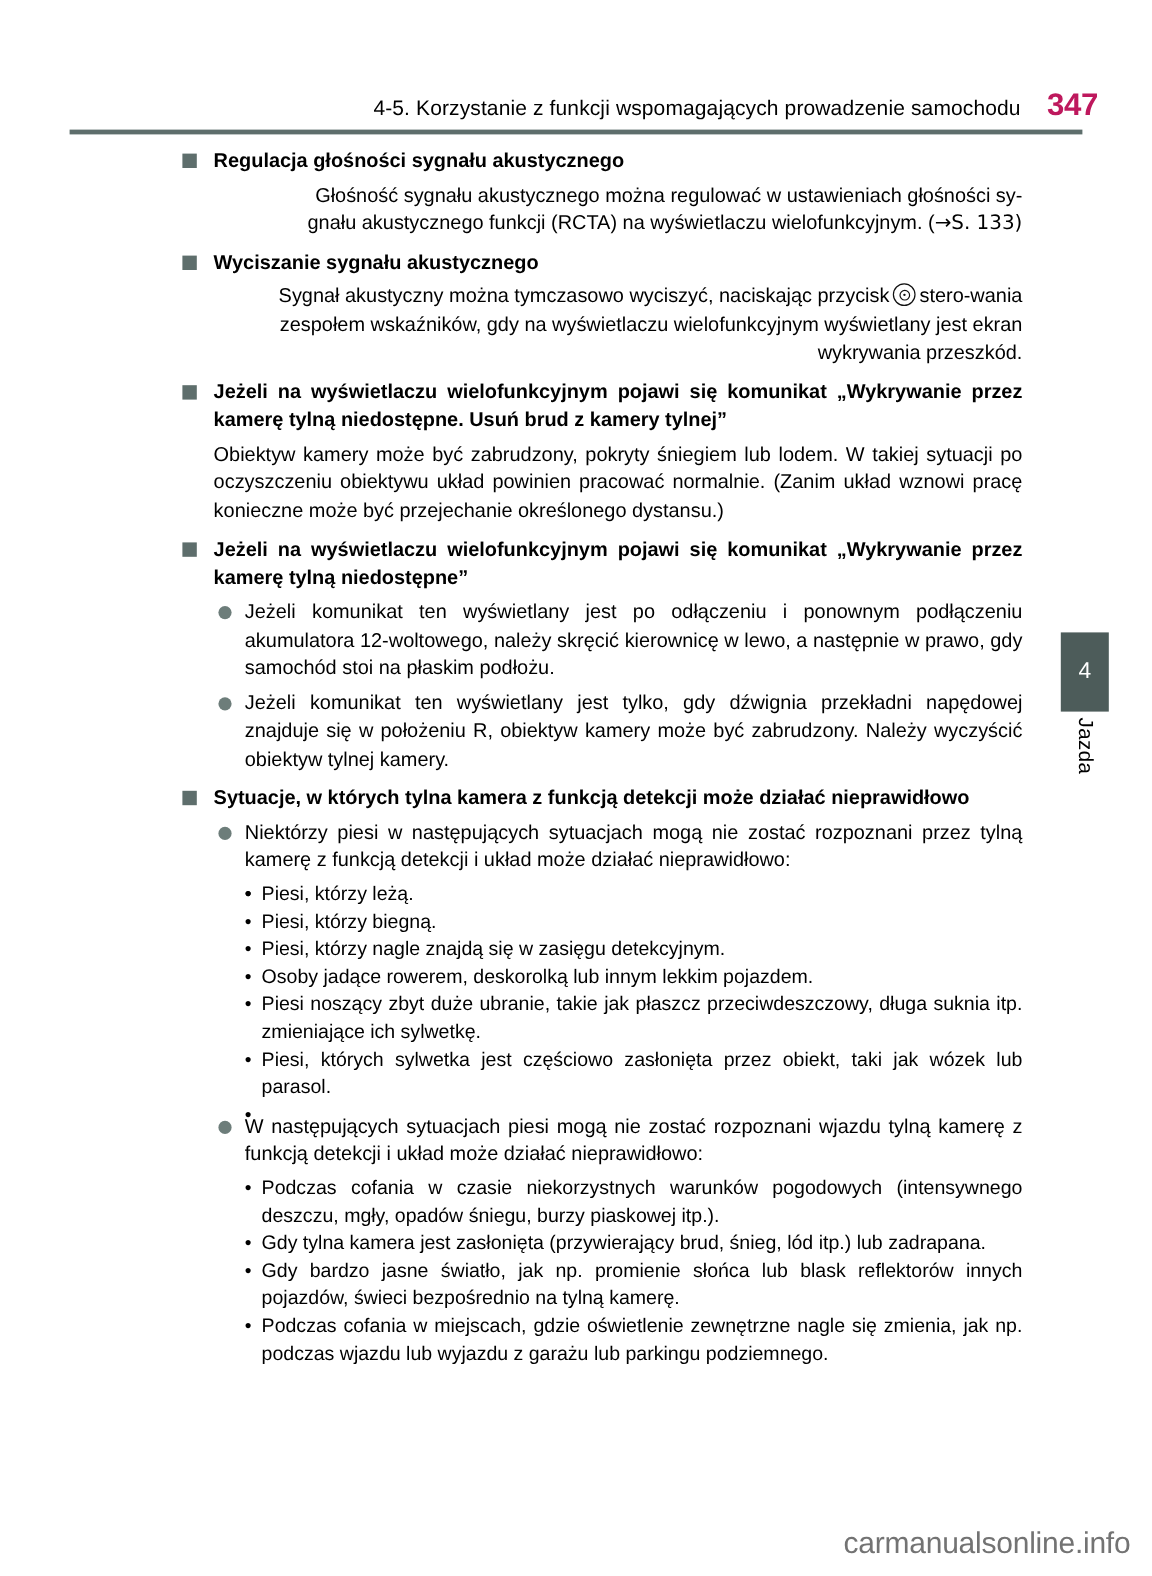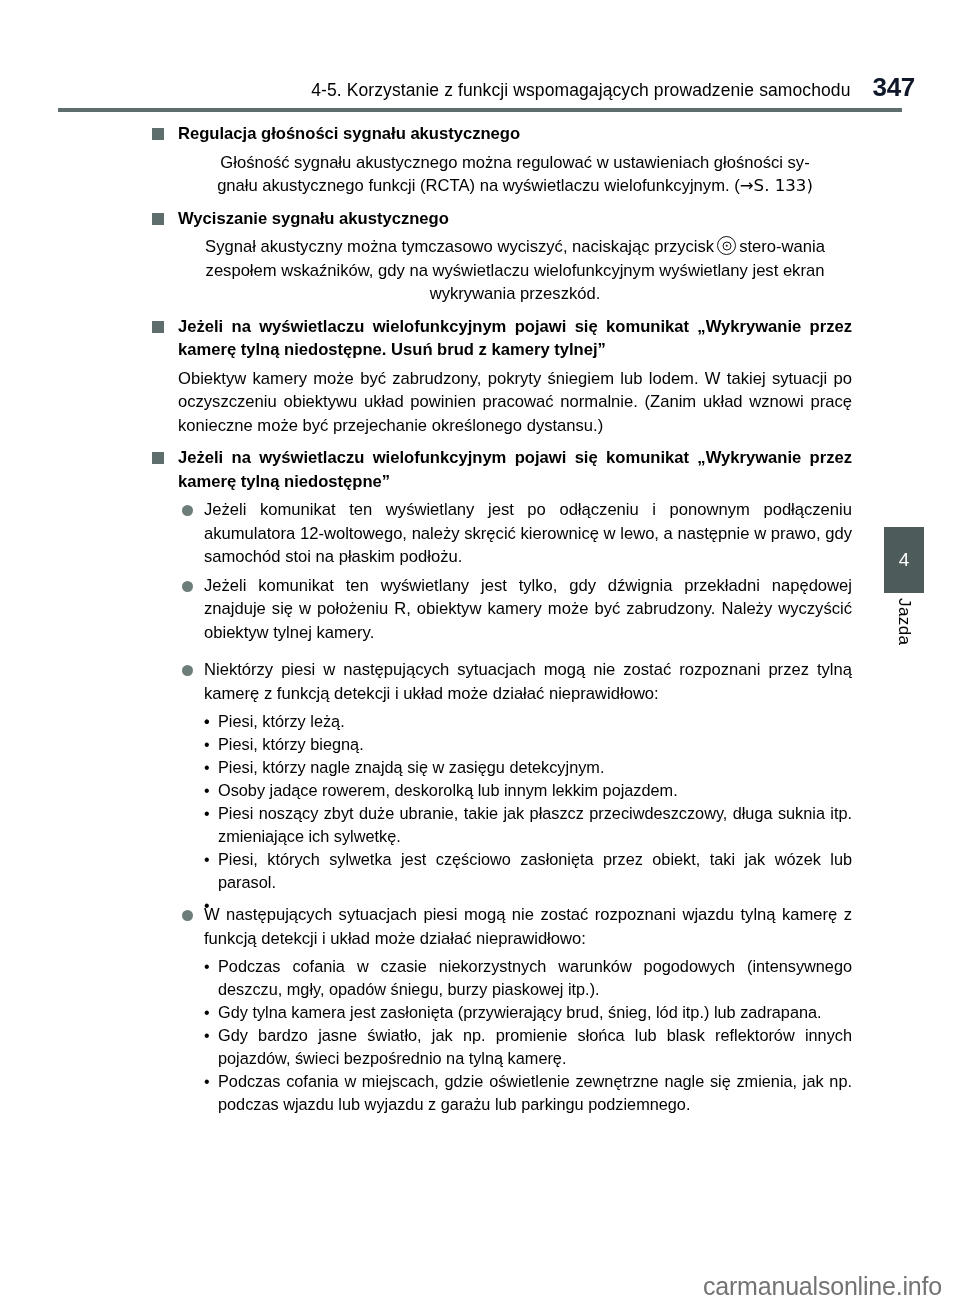--- a/index.html
+++ b/index.html
@@ -39,21 +39,21 @@
   .header-title {
     font-size: 17.5px;
     letter-spacing: 0.1px;
     color: #000;
     white-space: nowrap;
   }
   .header-pageno {
     font-size: 26px;
     font-weight: bold;
     margin-left: 22px;
-    color: #0f172a;
+    color: #be185d;
     letter-spacing: -0.3px;
   }
   .header-rule {
     position: absolute;
     left: 58px;
     right: 58px;
     top: 108px;
     height: 4px;
     background: #5e6e6c;
   }
@@ -122,21 +122,21 @@
     background: #5e6e6c;
   }
 
   .para {
     font-size: 16.6px;
     line-height: 23.5px;
     padding-left: 26px;
     text-align: justify;
     text-justify: inter-word;
   }
-  .para.no-just { text-align: center; }
+  .para.no-just { text-align: right; }
 
   .dot-item {
     position: relative;
     padding-left: 52px;
     font-size: 16.6px;
     line-height: 23.5px;
     text-align: justify;
   }
   .dot-item .dot-bullet {
     position: absolute;
@@ -277,20 +277,24 @@
       <span>Jeżeli komunikat ten wyświetlany jest po odłączeniu i ponownym podłączeniu akumulatora 12-woltowego, należy skręcić kierownicę w lewo, a następnie w prawo, gdy samochód stoi na płaskim podłożu.</span>
     </div>
     <div class="gap-s"></div>
     <div class="dot-item">
       <span class="dot-bullet"></span>
       <span>Jeżeli komunikat ten wyświetlany jest tylko, gdy dźwignia przekładni napędowej znajduje się w położeniu R, obiektyw kamery może być zabrudzony. Należy wyczyścić obiektyw tylnej kamery.</span>
     </div>
 
     <div class="gap-m"></div>
 
+    <div class="sq-head">
+      <span class="sq-bullet"></span>
+      <span>Sytuacje, w których tylna kamera z funkcją detekcji może działać nieprawidłowo</span>
+    </div>
     <div class="gap-s"></div>
 
     <div class="dot-item">
       <span class="dot-bullet"></span>
       <span>Niektórzy piesi w następujących sytuacjach mogą nie zostać rozpoznani przez tylną kamerę z funkcją detekcji i układ może działać nieprawidłowo:</span>
     </div>
     <div class="gap-s"></div>
 
     <div class="sub-item no-just">
       <span class="sub-bullet">•</span>

